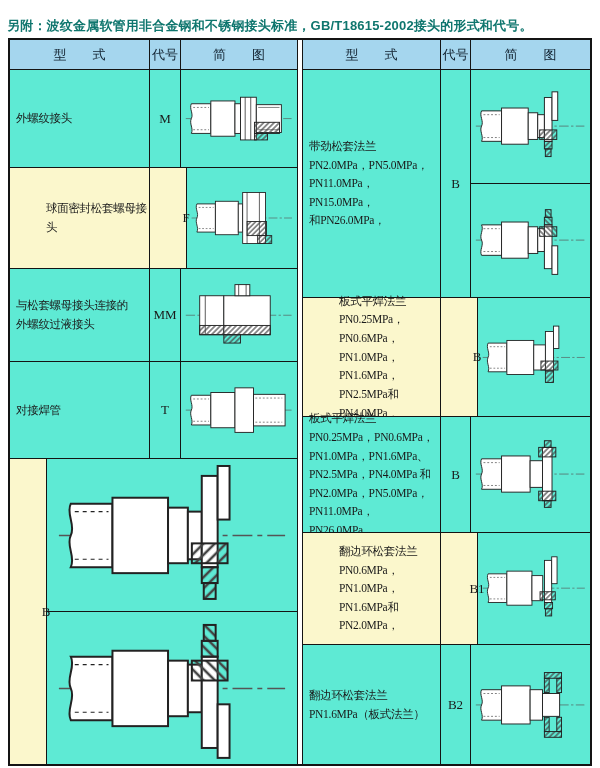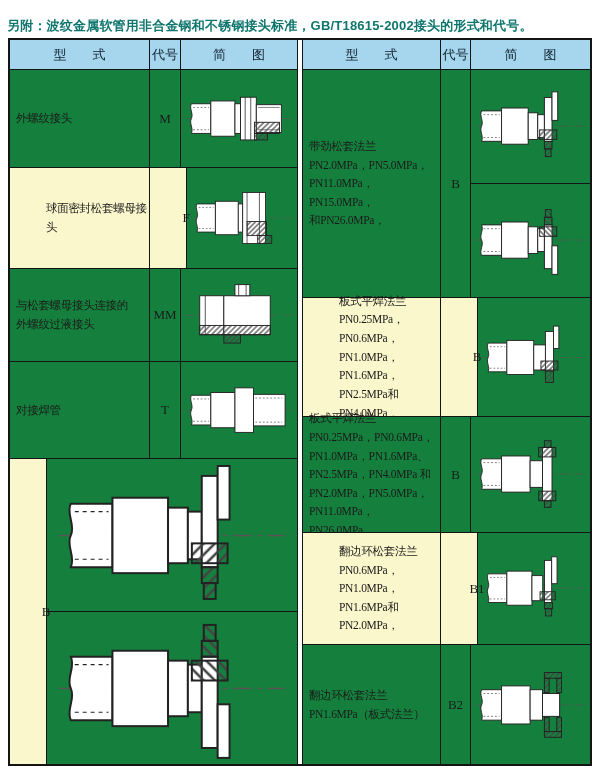--- a/index.html
+++ b/index.html
@@ -29,21 +29,21 @@
     background:#a5d6ee;border-bottom:1px solid #141414;
   }
   .hcell{
     display:flex;align-items:center;justify-content:center;
     font-size:13px;color:#10202e;box-sizing:border-box;
     border-right:1px solid #141414;white-space:pre;
   }
   .hcell:last-child{border-right:none;}
   .row{
     display:flex;flex-shrink:0;box-sizing:border-box;
-    border-bottom:1px solid #141414;background:#15803d;font-family:Liberation Serif, serif;
+    border-bottom:1px solid #141414;background:#5eead4;font-family:Liberation Serif, serif;
   }
   .row:last-child{border-bottom:none;flex:1;}
   .cell{box-sizing:border-box;border-right:1px solid #141414;}
   .cell:last-child{border-right:none;}
   .type-cell{
     display:flex;align-items:center;
     padding:3px 2px 3px 6px;
   }
   .type-text{
     font-size:11.5px;line-height:1.62;letter-spacing:-0.3px;

